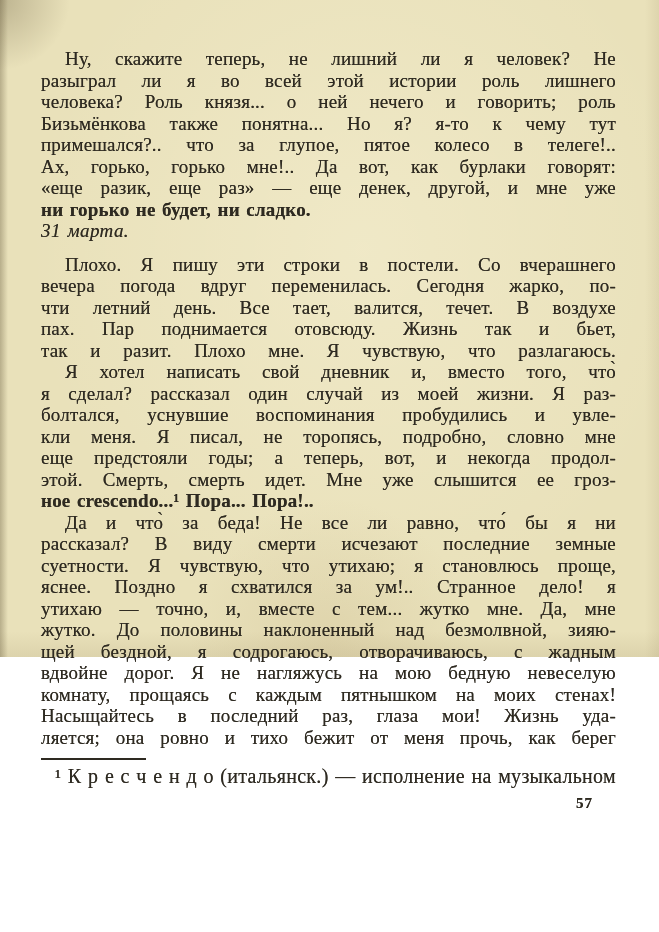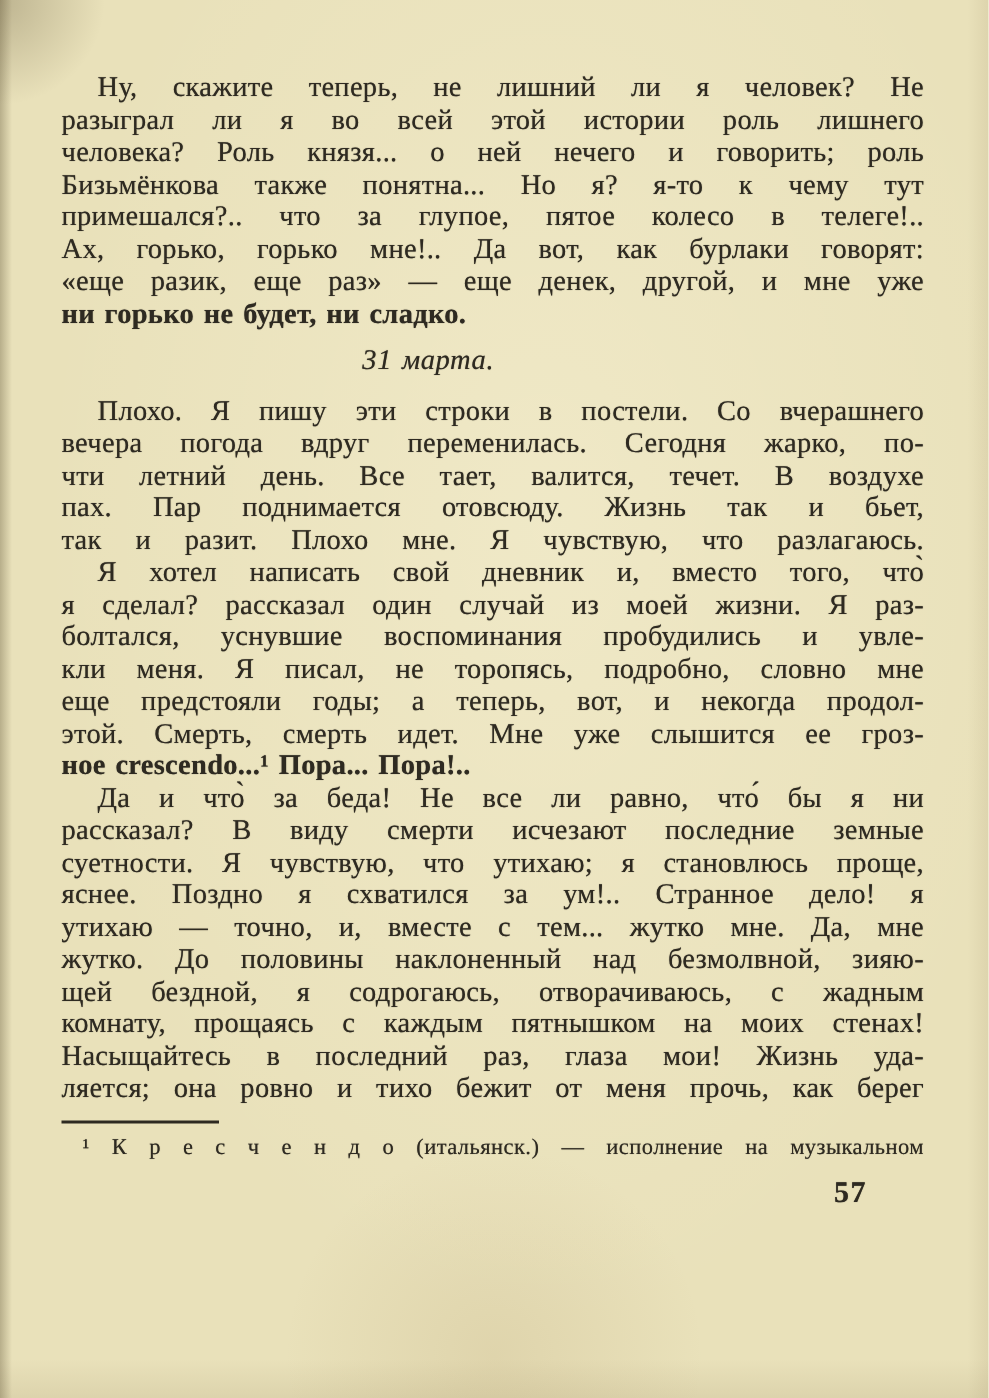--- a/index.html
+++ b/index.html
@@ -8,23 +8,23 @@
   }
   body {
     width: 659px;
     height: 932px;
     overflow: hidden;
     font-family: "Liberation Serif", "DejaVu Serif", serif;
   }
   .page {
     position: relative;
     width: 659px;
-    height: 932px;
+    height: 657px;
     box-sizing: border-box;
-    padding: 48px 43px 0 41px;
+    padding: 48px 28px 0 41px;
     color: #2e2a21;
     background-color: #e9e1ba;
     background-image:
       radial-gradient(circle at 0% 0%, rgba(75,62,35,0.28), rgba(75,62,35,0) 70px),
       linear-gradient(90deg, rgba(70,58,30,0.30) 0px, rgba(70,58,30,0) 8px),
       linear-gradient(270deg, rgba(120,100,60,0.10) 0px, rgba(120,100,60,0) 14px),
       radial-gradient(circle at 50% 97%, rgba(150,120,70,0.12), rgba(150,120,70,0) 140px),
       radial-gradient(ellipse at 55% 38%, rgba(255,250,228,0.30), rgba(255,250,228,0) 65%),
       linear-gradient(0deg, rgba(110,90,50,0.10) 0px, rgba(110,90,50,0) 26px);
   }
@@ -43,50 +43,50 @@
   }
   .line-last {
     text-align-last: left;
     font-weight: bold;
   }
   .paragraph .line:first-child {
     text-indent: 24px;
   }
   .date-line {
     font-style: italic;
-    text-align: center;
+    text-align: left;
     padding-right: 86px;
-    margin-top: 10px;
+    margin-top: 0;
     margin-bottom: 12px;
     letter-spacing: 0.4px;
   }
   .footnote-rule {
     width: 105px;
     height: 2px;
     background: #2e2a21;
     margin-top: 10px;
     margin-bottom: 7px;
     border: none;
   }
   .footnote {
     width: 575px;
-    font-size: 15px;
+    font-size: 20px;
     line-height: 19px;
     letter-spacing: 0.3px;
     word-spacing: 1px;
     text-shadow: 0 0 0.5px rgba(46,42,33,0.75);
   }
   .footnote .line:first-child {
     text-indent: 14px;
   }
   .page-number {
     text-align: right;
     padding-right: 38px;
     margin-top: 9px;
-    font-size: 20px;
+    font-size: 15px;
     font-weight: 700;
     letter-spacing: 1px;
     text-shadow: 0 0 0.5px rgba(46,42,33,0.75);
   }
 </style>
 </head>
 <body>
 
 <div class="page">
   <div class="text-block" id="content">
@@ -118,20 +118,21 @@
         <div class="line line-last">ное crescendo...¹ Пора... Пора!..</div>
       </div>
       <div class="paragraph">
         <div class="line">Да и что̀ за беда! Не все ли равно, что́ бы я ни</div>
         <div class="line">рассказал? В виду смерти исчезают последние земные</div>
         <div class="line">суетности. Я чувствую, что утихаю; я становлюсь проще,</div>
         <div class="line">яснее. Поздно я схватился за ум!.. Странное дело! я</div>
         <div class="line">утихаю — точно, и, вместе с тем... жутко мне. Да, мне</div>
         <div class="line">жутко. До половины наклоненный над безмолвной, зияю-</div>
         <div class="line">щей бездной, я содрогаюсь, отворачиваюсь, с жадным</div>
+        <div class="line">вдвойне дорог. Я не нагляжусь на мою бедную невеселую</div>
         <div class="line">комнату, прощаясь с каждым пятнышком на моих стенах!</div>
         <div class="line">Насыщайтесь в последний раз, глаза мои! Жизнь уда-</div>
         <div class="line">ляется; она ровно и тихо бежит от меня прочь, как берег</div>
       </div>
     </div>
   <div class="footnote-rule"></div>
   <div class="footnote" id="footnote-lines">
       <div class="line">¹ К р е с ч е н д о (итальянск.) — исполнение на музыкальном</div>
     </div>
   <div class="page-number">57</div>

